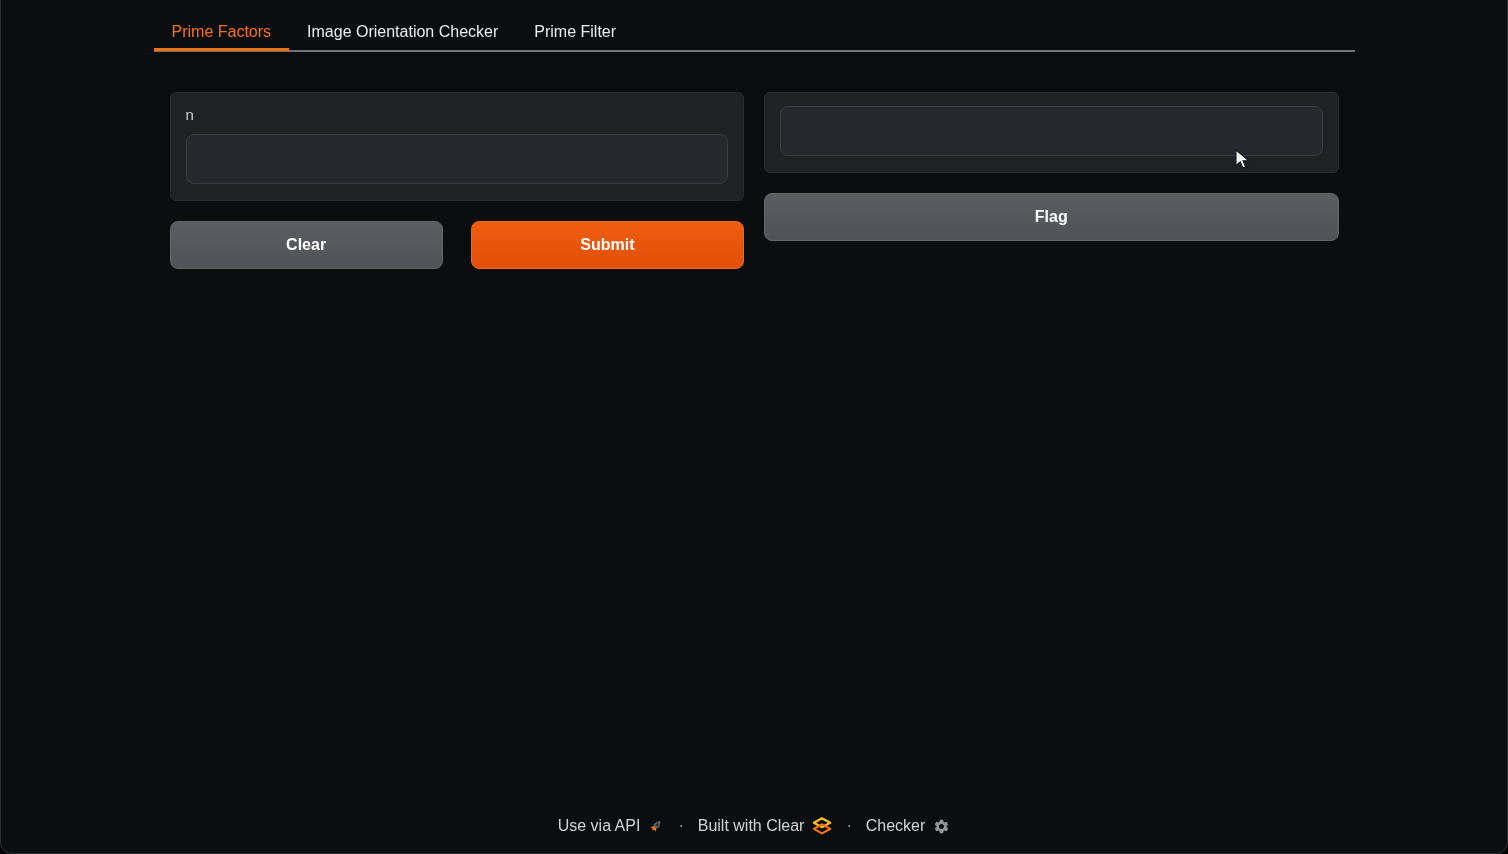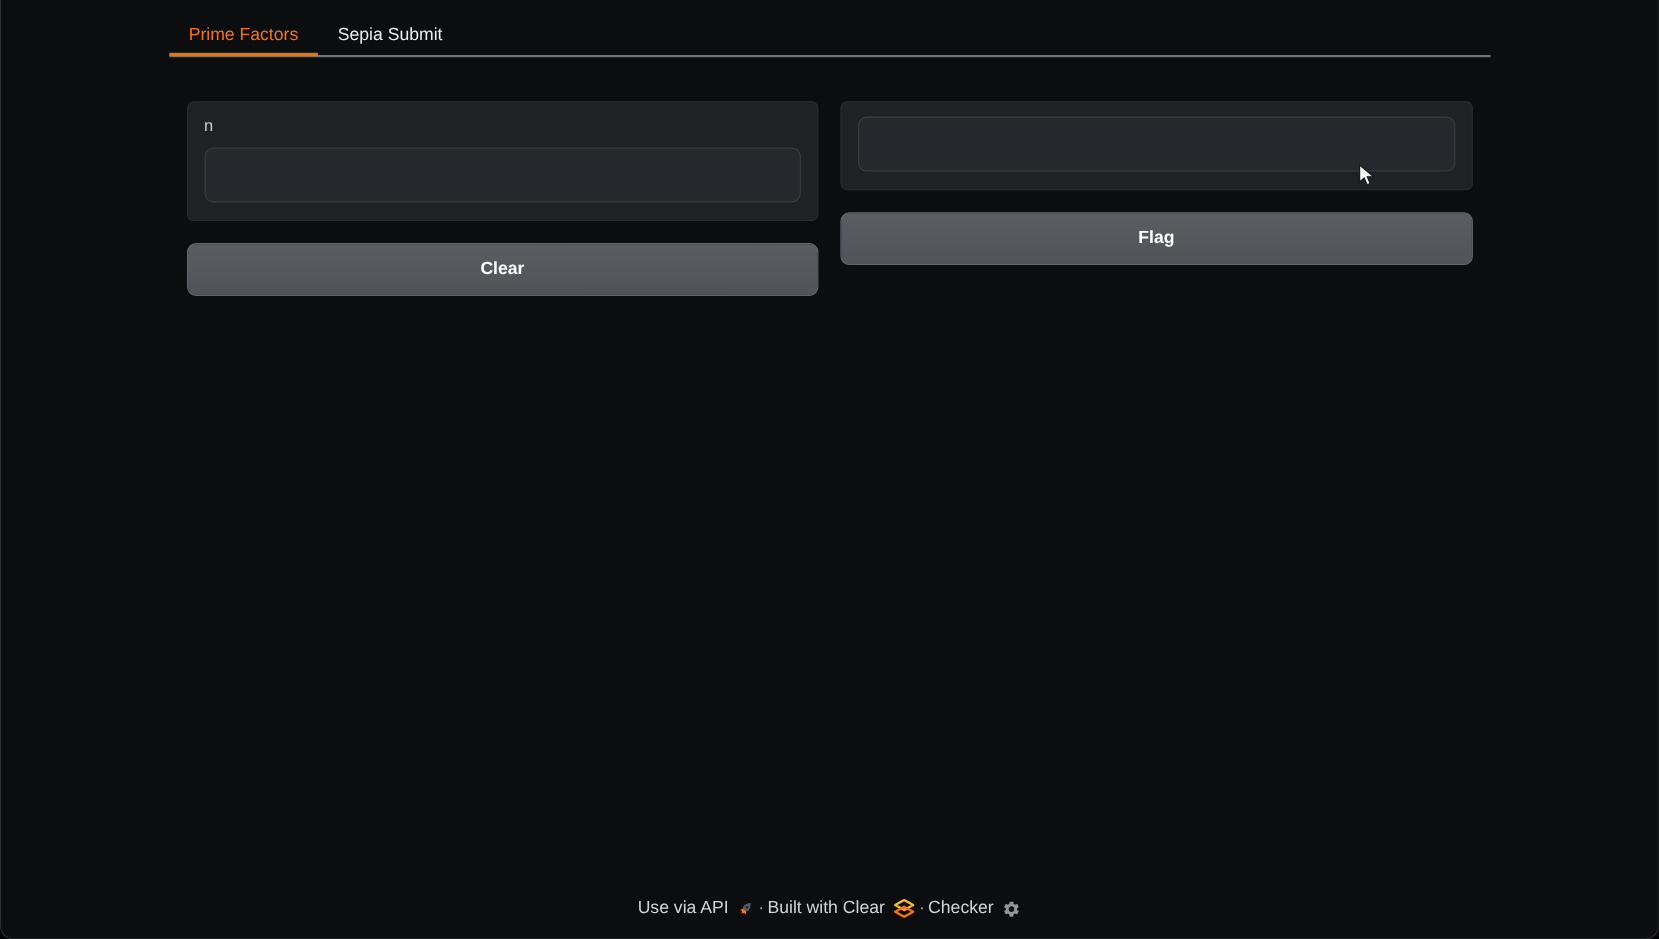--- a/index.html
+++ b/index.html
@@ -82,21 +82,21 @@
     border: 1px solid #f06a12;
   }
 
   
   .footer {
     position: absolute;
     left: 0; right: 0; bottom: 18px;
     display: flex;
     justify-content: center;
     align-items: center;
-    gap: 1px;
+    gap: 12px;
     color: #d2d4d9;
     font-size: 16px;
   }
   .footer-link {
     display: flex;
     align-items: center;
     gap: 8px;
     cursor: pointer;
   }
   .sep { color: #9ca3af; padding: 0 2px; }
@@ -106,32 +106,34 @@
   .cursor { position: absolute; left: 1235px; top: 149px; pointer-events: none; }
 </style>
 </head>
 <body>
 
 <div class="frame">
   <div class="container">
 
     <div class="tabnav">
       <div class="tab active">Prime Factors</div>
-      <div class="tab">Sepia Submit</div>
+      <div class="tab">Image Orientation Checker</div>
+      <div class="tab">Prime Filter</div>
     </div>
 
     <div class="tab-body">
       <div class="columns">
         <div class="col">
           <div class="panel">
             <div class="panel-label">n</div>
             <input class="textbox" type="text" value="" style="">
           </div>
           <div class="btn-row">
             <button class="btn secondary">Clear</button>
+            <button class="btn primary">Submit</button>
           </div>
         </div>
 
         <div class="col">
           <div class="panel">
             <input class="textbox" type="text" value="" style="">
           </div>
           <div class="btn-row">
             <button class="btn secondary">Flag</button>
           </div>

